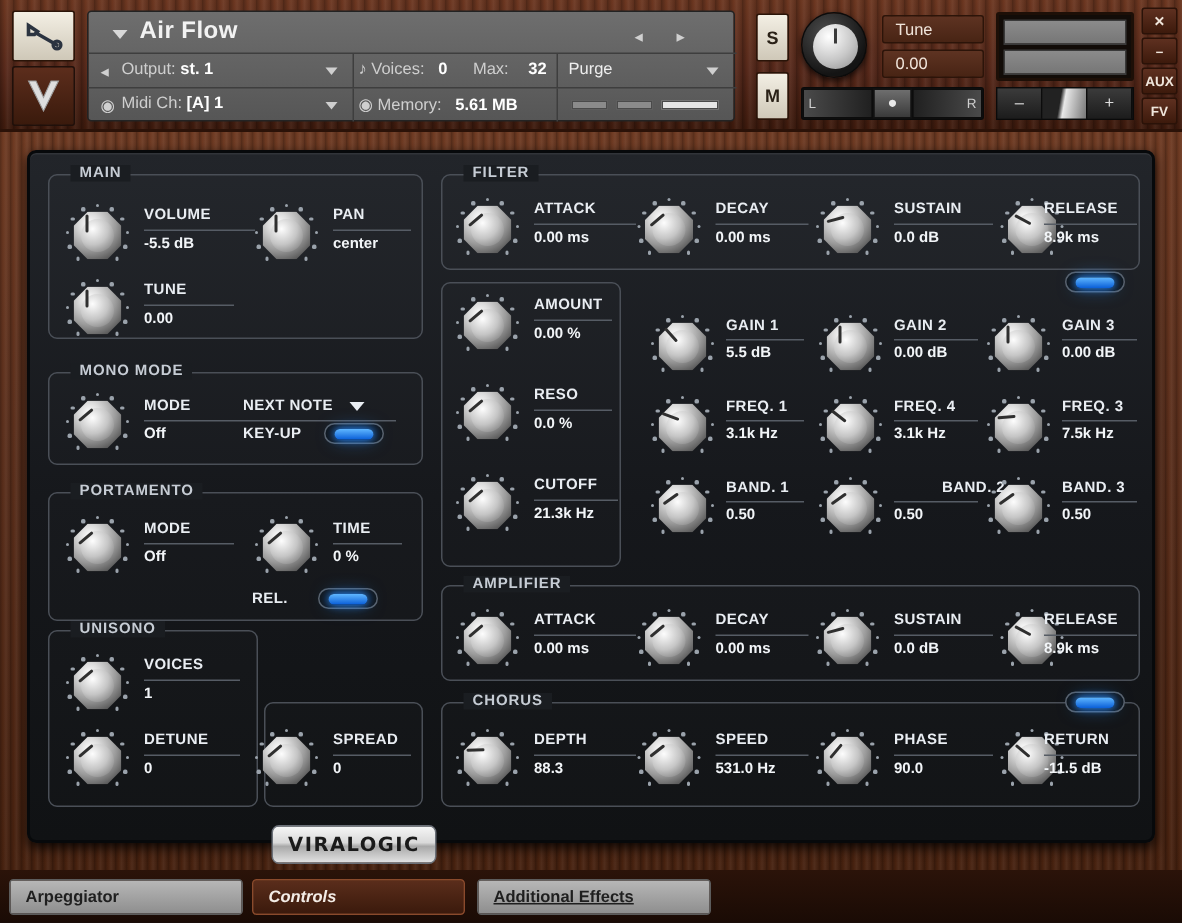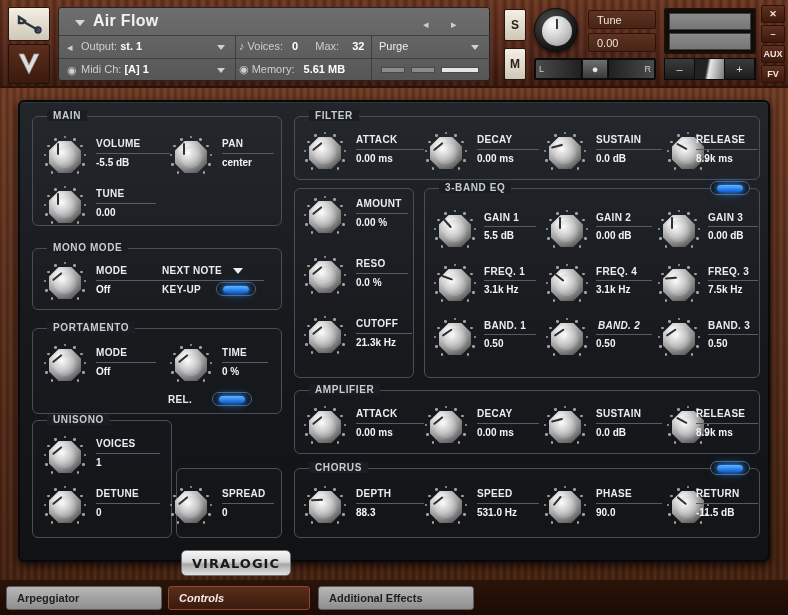--- a/index.html
+++ b/index.html
@@ -687,23 +687,20 @@
         <i style="left: 40.2937px; top: 29.2421px;"></i>
         <i style="left: 34.6058px; top: 37.0709px;"></i>
       </div>
       <div class="kn-body"></div>
       <div class="kn-ind" style="transform:rotate(-130deg)"></div>
     </div>
   <div class="pl" style="left:336px; top:216px;">CUTOFF</div>
   <div class="pline" style="left:336px; top:231px; width:56px;"></div>
   <div class="pv" style="left:336px; top:235px;">21.3k Hz</div>
 
-  <div class="grp" style="left:404px; top:86px; width:336px; height:190px;">
-    <div class="grp-title">3-BAND EQ</div>
-  </div>
   <div class="led" style="left:690px; top:79px;">
       <i></i>
     </div>
 
   <div class="kn" style="left:412px; top:106px;">
     <div class="kn-dots">
         <i style="left: 8.89425px; top: 37.0709px;"></i>
         <i style="left: 3.20632px; top: 29.2421px;"></i>
         <i style="left: 1.85956px; top: 19.6594px;"></i>
         <i style="left: 5.16925px; top: 10.5661px;"></i>
@@ -858,21 +855,21 @@
         <i style="left: 21.75px; top: 1.75px;"></i>
         <i style="left: 31.1394px; top: 4.09105px;"></i>
         <i style="left: 38.3308px; top: 10.5661px;"></i>
         <i style="left: 41.6404px; top: 19.6594px;"></i>
         <i style="left: 40.2937px; top: 29.2421px;"></i>
         <i style="left: 34.6058px; top: 37.0709px;"></i>
       </div>
       <div class="kn-body"></div>
       <div class="kn-ind" style="transform:rotate(-125deg)"></div>
     </div>
-  <div class="pl" style="left:578px; top:218px;font-style:italic;">BAND. 2</div>
+  <div class="pl" style="left:608px; top:218px;">BAND. 2</div>
   <div class="pline" style="left:576px; top:232px; width:56px;"></div>
   <div class="pv" style="left:576px; top:236px;">0.50</div>
 
   <div class="kn" style="left:636px; top:214px;">
     <div class="kn-dots">
         <i style="left: 8.89425px; top: 37.0709px;"></i>
         <i style="left: 3.20632px; top: 29.2421px;"></i>
         <i style="left: 1.85956px; top: 19.6594px;"></i>
         <i style="left: 5.16925px; top: 10.5661px;"></i>
         <i style="left: 12.3606px; top: 4.09105px;"></i>
@@ -1070,16 +1067,16 @@
 
 </div>
 
 <div id="tabbar">
   <div class="tab active" style="left:168px; width:142px;">
     <span>Controls</span>
   </div>
   <div class="tab" style="left:6px; width:156px;">
     <span>Arpeggiator</span>
   </div>
-  <div class="tab" style="left:318px; width:156px;">
+  <div class="tab" style="left:318px; width:156px;text-decoration:underline;">
     <span>Additional Effects</span>
   </div>
 </div>
 
 </body></html>

